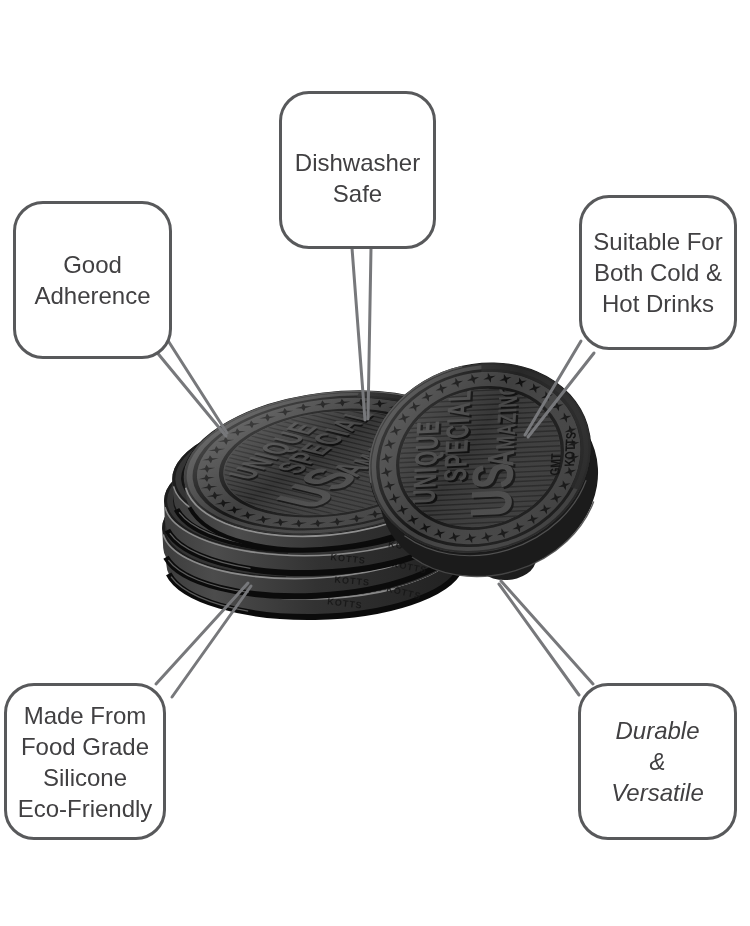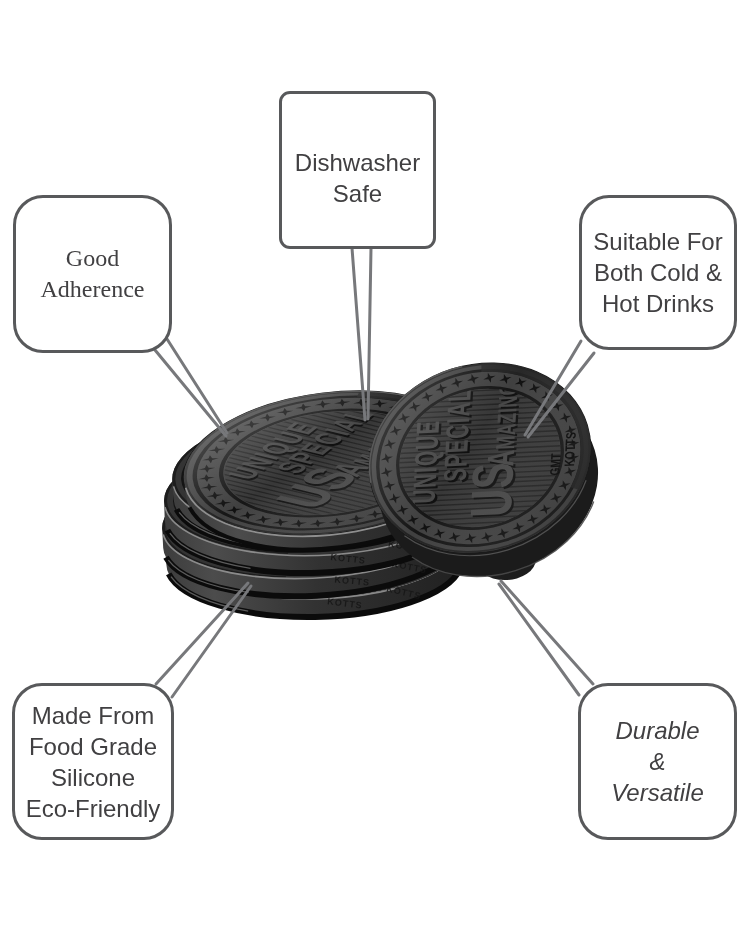--- a/index.html
+++ b/index.html
@@ -571,17 +571,17 @@
     <path d="M352,248 L365,420"></path>
     <path d="M371,248 L368,419"></path>
     <path d="M581,341 L525,435"></path>
     <path d="M594,353 L528,437"></path>
     <path d="M156,684 L248,583"></path>
     <path d="M172,697 L251,586"></path>
     <path d="M593,684 L501,581"></path>
     <path d="M579,695 L499,584"></path>
   </g>
 </svg>
-<div class="box" style="left:13px;top:195px;width:153px;height:152px;font-family:Liberation Serif, serif;">Good<br>Adherence</div>
-<div class="box" style="left:279px;top:91px;width:151px;height:137px;padding-top:15px;border-radius:11px;">Dishwasher<br>Safe</div>
+<div class="box" style="left:13px;top:201px;width:153px;height:152px;">Good<br>Adherence</div>
+<div class="box" style="left:279px;top:91px;width:151px;height:137px;padding-top:15px;">Dishwasher<br>Safe</div>
 <div class="box" style="left:579px;top:195px;width:152px;height:149px;">Suitable For<br>Both Cold &amp;<br>Hot Drinks</div>
-<div class="box" style="left:12px;top:683px;width:156px;height:151px;">Made From<br>Food Grade<br>Silicone<br>Eco-Friendly</div>
+<div class="box" style="left:4px;top:683px;width:156px;height:151px;">Made From<br>Food Grade<br>Silicone<br>Eco-Friendly</div>
 <div class="box" style="left:578px;top:683px;width:153px;height:151px;font-style:italic;">Durable<br>&amp;<br>Versatile</div>
 
 </body></html>

